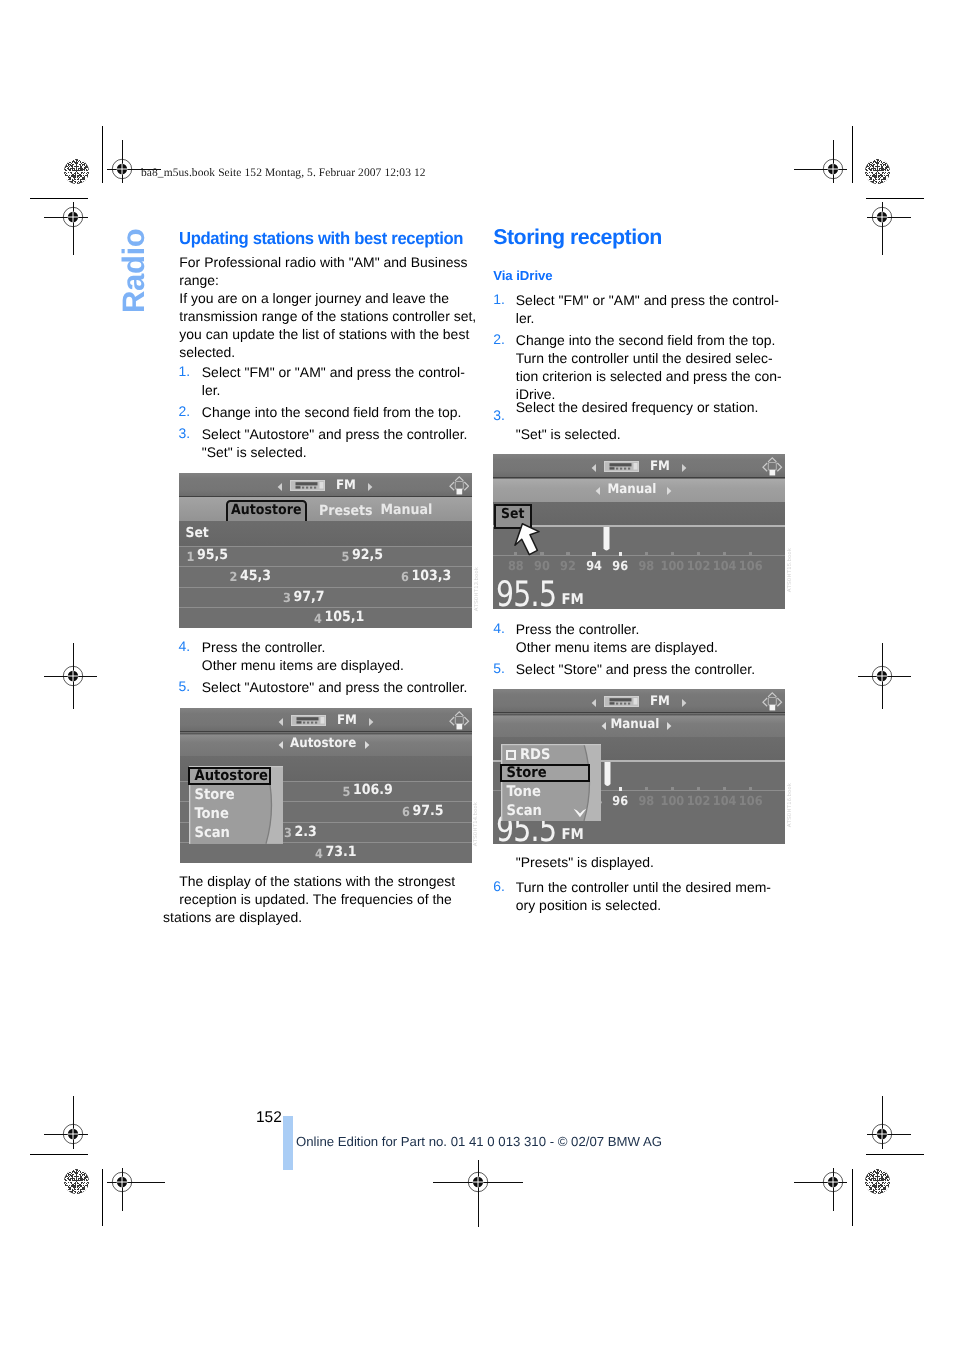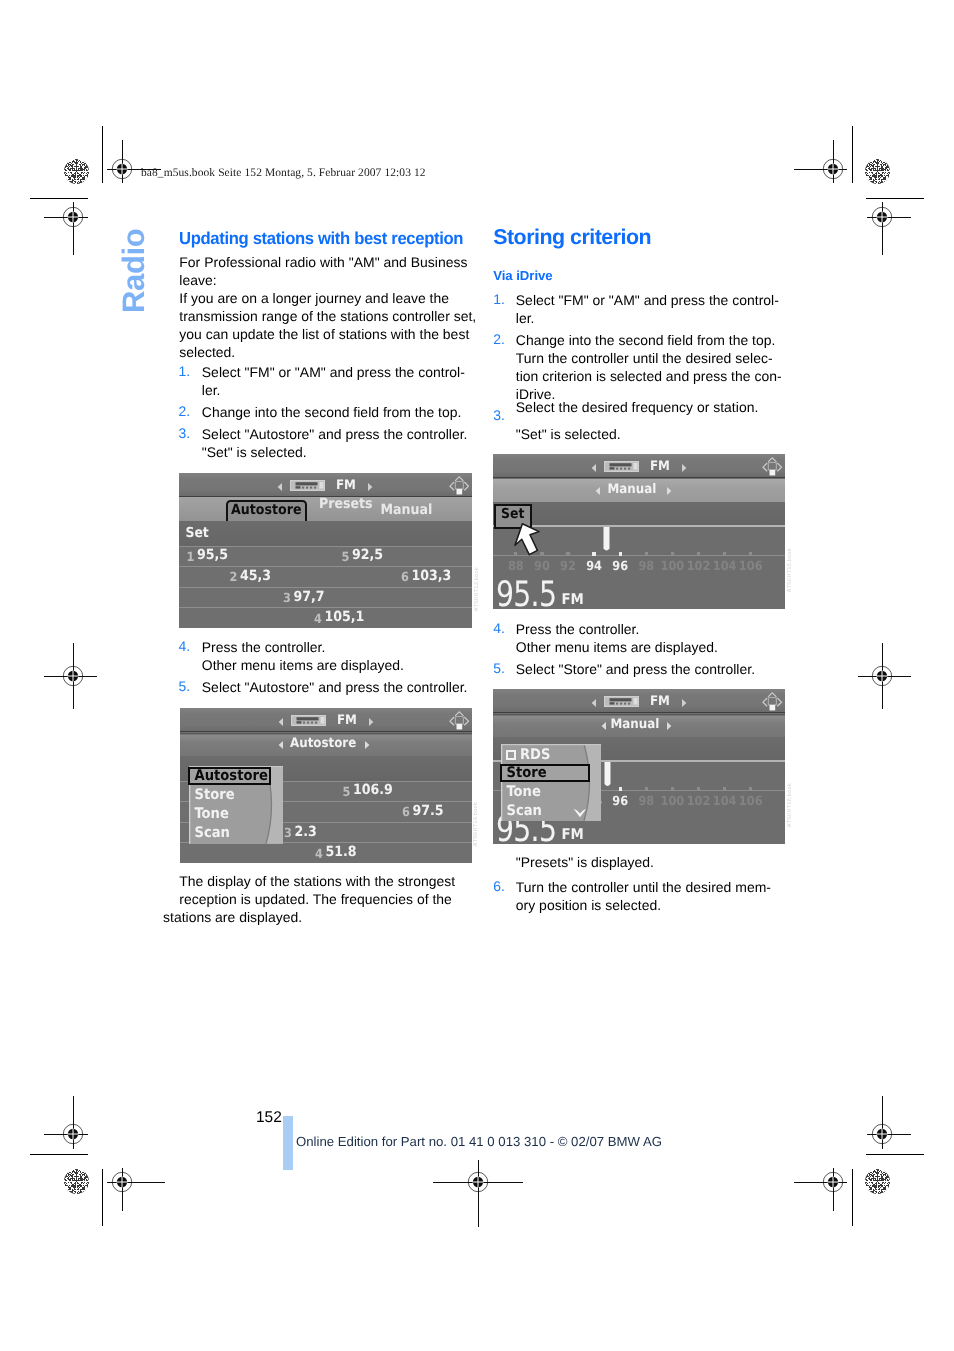--- a/index.html
+++ b/index.html
@@ -155,21 +155,21 @@
 
 <div class="abs hdr" id="printhdr" style="left:141px;top:166.6px;">ba8_m5us.book  Seite 152  Montag, 5. Februar 2007  12:03 12</div>
 
 <div class="abs" style="left:125px;top:200px;width:46px;height:130px;">
   <div class="radio-tab" style="position:absolute;left:-9px;top:113.3px;">Radio</div>
 </div>
 
 <div id="leftcol">
     <div class="abs h1" style="left: 179.3px; top: 228.3px;">Updating stations with best reception</div>
     <div class="abs body" style="left: 179.3px; top: 252.5px;">For Professional radio with "AM" and Business</div>
-    <div class="abs body" style="left: 179.3px; top: 270.62px;">leave:</div>
+    <div class="abs body" style="left: 179.3px; top: 270.62px;">range:</div>
     <div class="abs body" style="left: 179.3px; top: 288.74px;">If you are on a longer journey and leave the</div>
     <div class="abs body" style="left: 179.3px; top: 306.86px;">transmission range of the stations controller set,</div>
     <div class="abs body" style="left: 179.3px; top: 324.98px;">you can update the list of stations with the best</div>
     <div class="abs body" style="left: 179.3px; top: 343.1px;">selected.</div>
     <div class="abs num" style="left: 178.6px; top: 362.6px;">1.</div>
     <div class="abs body" style="left: 201.8px; top: 362.6px;">Select "FM" or "AM" and press the control-</div>
     <div class="abs body" style="left: 201.8px; top: 380.72px;">ler.</div>
     <div class="abs num" style="left: 178.6px; top: 402.62px;">2.</div>
     <div class="abs body" style="left: 201.8px; top: 402.62px;">Change into the second field from the top.</div>
     <div class="abs num" style="left: 178.6px; top: 424.52px;">3.</div>
@@ -178,21 +178,21 @@
     <div class="abs num" style="left: 178.6px; top: 638.1px;">4.</div>
     <div class="abs body" style="left: 201.8px; top: 638.1px;">Press the controller.</div>
     <div class="abs body" style="left: 201.8px; top: 656.22px;">Other menu items are displayed.</div>
     <div class="abs num" style="left: 178.6px; top: 678.12px;">5.</div>
     <div class="abs body" style="left: 201.8px; top: 678.12px;">Select "Autostore" and press the controller.</div>
     <div class="abs body" style="left: 179.3px; top: 871.5px;">The display of the stations with the strongest</div>
     <div class="abs body" style="left: 179.3px; top: 889.62px;">reception is updated. The frequencies of the</div>
     <div class="abs body" style="left: 163px; top: 907.74px;">stations are displayed.</div>
   </div>
 <div id="rightcol">
-    <div class="abs h1big" style="left: 493.2px; top: 224.8px;">Storing criterion</div>
+    <div class="abs h1big" style="left: 493.2px; top: 224.8px;">Storing reception</div>
     <div class="abs h2" style="left: 493.2px; top: 268.3px;">Via iDrive</div>
     <div class="abs num" style="left: 493.2px; top: 290.7px;">1.</div>
     <div class="abs body" style="left: 515.8px; top: 290.7px;">Select "FM" or "AM" and press the control-</div>
     <div class="abs body" style="left: 515.8px; top: 308.82px;">ler.</div>
     <div class="abs num" style="left: 493.2px; top: 330.72px;">2.</div>
     <div class="abs body" style="left: 515.8px; top: 330.72px;">Change into the second field from the top.</div>
     <div class="abs body" style="left: 515.8px; top: 348.84px;">Turn the controller until the desired selec-</div>
     <div class="abs body" style="left: 515.8px; top: 366.96px;">tion criterion is selected and press the con-</div>
     <div class="abs body" style="left: 515.8px; top: 385.08px;">iDrive.</div>
     <div class="abs num" style="left: 493.2px; top: 406.98px;">3.</div>
@@ -243,21 +243,21 @@
           <path d="M15.7 6.2 L20.0 10.4 L15.7 14.6"></path>
         </g>
         <rect x="6.5" y="5.6" width="8.2" height="7.6" rx="1" fill="none" stroke="#b0b0b0" stroke-width="1.15"></rect>
         <rect x="7.7" y="13.3" width="5.8" height="5.6" fill="#f4f4f4"></rect>
       </svg>
     </div>
     <div class="tabbar" style=""></div>
     <div class="selbox" style="left: 46.7px; top: 26.7px; width: 77.2px; height: 21.5px;">
       <span style="display:block;text-align:center;line-height:16.6px;font-size:14px;">Autostore</span>
     </div>
-    <div class="scrtab" style="left: 140px; top: 23px; font-size: 14px;">Presets</div>
+    <div class="scrtab" style="left: 140px; top: 30px; font-size: 14px;">Presets</div>
     <div class="scrtab" style="left: 201.5px; top: 28.5px; font-size: 14px;">Manual</div>
     <div class="setrow" style="top: 48px; height: 24.5px;"></div>
     <div class="scrtext" style="left: 6.5px; top: 52.3px; font-size: 13.8px;">Set</div>
     <div class="sep" style="top: 72.5px; height: 1.2px; background: rgb(164, 164, 164); opacity: 0.6;"></div>
     <div class="scrdim" style="left: 7.5px; top: 75.9px; font-size: 12.6px;">1</div>
     <div class="scrtext" style="left: 18px; top: 74.3px; font-size: 14px;">95,5</div>
     <div class="scrdim" style="left: 162.5px; top: 75.9px; font-size: 12.6px;">5</div>
     <div class="scrtext" style="left: 173px; top: 74.3px; font-size: 14px;">92,5</div>
     <div class="sep" style="top: 93px; height: 1.2px; background: rgb(164, 164, 164); opacity: 0.6;"></div>
     <div class="scrdim" style="left: 50.5px; top: 96.4px; font-size: 12.6px;">2</div>
@@ -325,21 +325,21 @@
     <div class="scrdim" style="left: 162.5px; top: 75.9px; font-size: 12.6px;">5</div>
     <div class="scrtext" style="left: 173px; top: 74.3px; font-size: 14px;">106.9</div>
     <div style="left: 0px; top: 93px; width: 100%; height: 1.2px; background: rgb(164, 164, 164); opacity: 0.6;"></div>
     <div class="scrdim" style="left: 222px; top: 96.4px; font-size: 12.6px;">6</div>
     <div class="scrtext" style="left: 232.5px; top: 94.8px; font-size: 14px;">97.5</div>
     <div style="left: 0px; top: 113.8px; width: 100%; height: 1.2px; background: rgb(164, 164, 164); opacity: 0.6;"></div>
     <div class="scrdim" style="left: 104px; top: 117.2px; font-size: 12.6px;">3</div>
     <div class="scrtext" style="left: 114.5px; top: 115.6px; font-size: 14px;">2.3</div>
     <div style="left: 0px; top: 134.2px; width: 100%; height: 1.2px; background: rgb(164, 164, 164); opacity: 0.6;"></div>
     <div class="scrdim" style="left: 135px; top: 137.6px; font-size: 12.6px;">4</div>
-    <div class="scrtext" style="left: 145.5px; top: 136px; font-size: 14px;">51.8</div>
+    <div class="scrtext" style="left: 145.5px; top: 136px; font-size: 14px;">73.1</div>
     <div style="left: 9px; top: 57.8px; width: 94px; height: 77.8px; background: rgb(157, 157, 157);">
       <div style="left: 0px; top: 0px; width: 94px; height: 77.8px;">
         <svg width="94" height="77.8" viewBox="0 0 94 77.8">
           <path d="M77 0 Q88 38.9 77 77.8 L94 77.8 L94 0 Z" fill="#b5b5b5"></path>
           <path d="M77 0 Q88 38.9 77 77.8" fill="none" stroke="#7e7e7e" stroke-width="1.3"></path>
           <rect x="0" y="0" width="1.3" height="77.8" fill="#cfcfcf"></rect>
           <rect x="0" y="0" width="94" height="1.2" fill="#c6c6c6"></rect>
         </svg>
       </div>
       <div style="left: -0.6px; top: 0.8px; width: 82.8px; height: 18.3px; box-sizing: border-box; border: 2px solid rgb(11, 11, 11); background: rgb(162, 162, 162);"></div>

